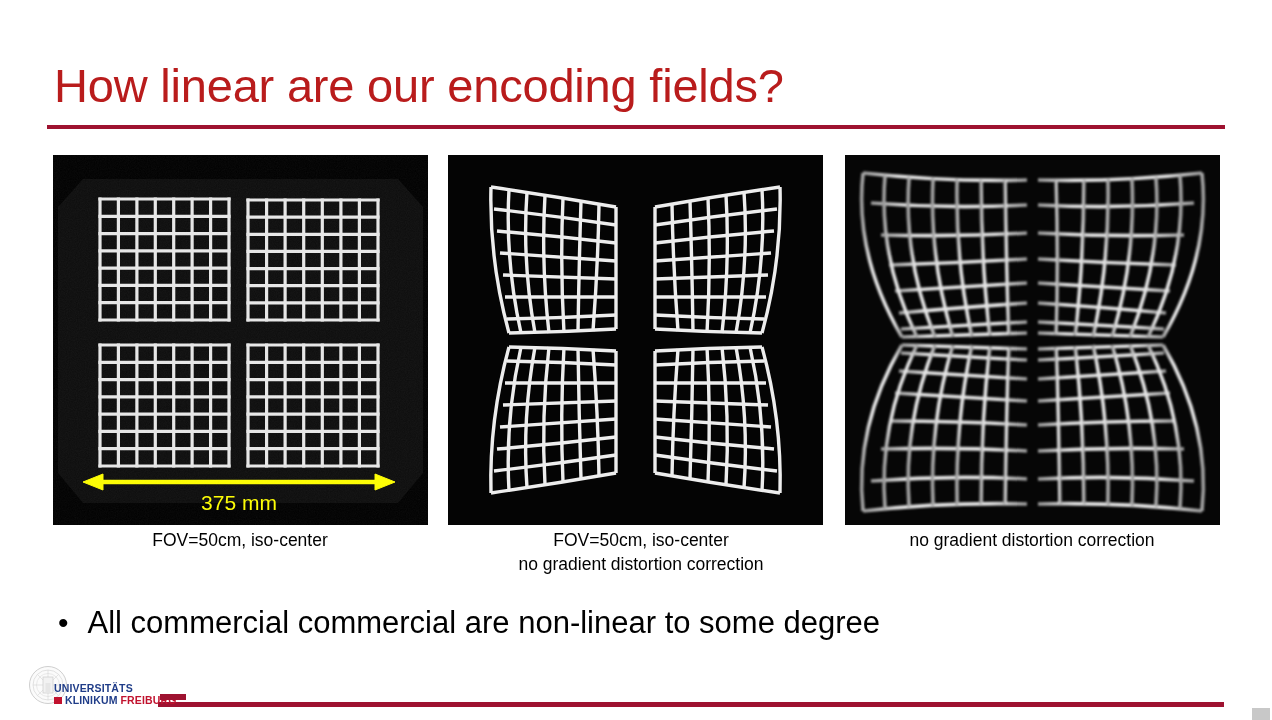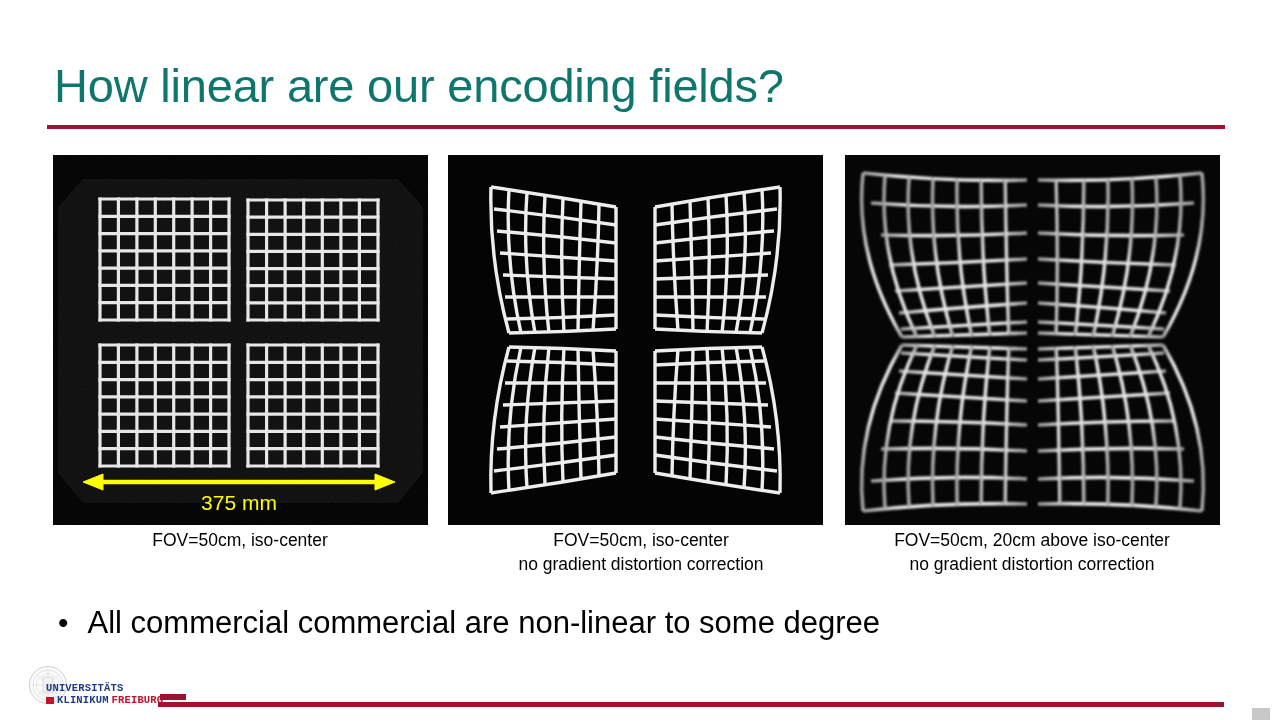--- a/index.html
+++ b/index.html
@@ -20,21 +20,21 @@
   
   #slide-title {
     position: absolute;
     left: 54px;
     top: 57px;
     width: 1170px;
     font-size: 47px;
     line-height: 58px;
     font-weight: 400;
     letter-spacing: -0.2px;
-    color: #0f766e;
+    color: #b91c1c;
     white-space: nowrap;
   }
   #title-rule {
     position: absolute;
     left: 47px;
     top: 125px;
     width: 1178px;
     height: 4px;
     background: #9E1230;
   }
@@ -118,24 +118,23 @@
   }
   #logo-seal {
     position: absolute;
     left: 2px;
     top: 1px;
     width: 40px;
     height: 41px;
   }
   #logo-wordmark {
     position: absolute;
-    left: 20px;
+    left: 28px;
     top: 18px;
     width: 112px;
-    font-family: Liberation Mono, monospace;
   }
   .logo-line {
     font-size: 10.5px;
     font-weight: 700;
     letter-spacing: 0.15px;
     line-height: 12px;
     white-space: nowrap;
   }
   .logo-blue { color: #1F3C88; }
   .logo-red  { color: #C1122E; }
@@ -405,21 +404,20 @@
 </div>
 
 <div class="caption cap1">
   <div>FOV=50cm, iso-center</div>
 </div>
 <div class="caption cap2">
   <div>FOV=50cm, iso-center</div>
   <div class="ital">no gradient distortion correction</div>
 </div>
 <div class="caption cap3">
-  <div>FOV=50cm, 20cm above iso-center</div>
   <div class="ital">no gradient distortion correction</div>
 </div>
 
 <div id="bullet-row">
   <span id="bullet-marker">•</span>
   <span id="bullet-text">All commercial commercial are non-linear to some degree</span>
 </div>
 
 <div id="footer-rule"></div>
 

